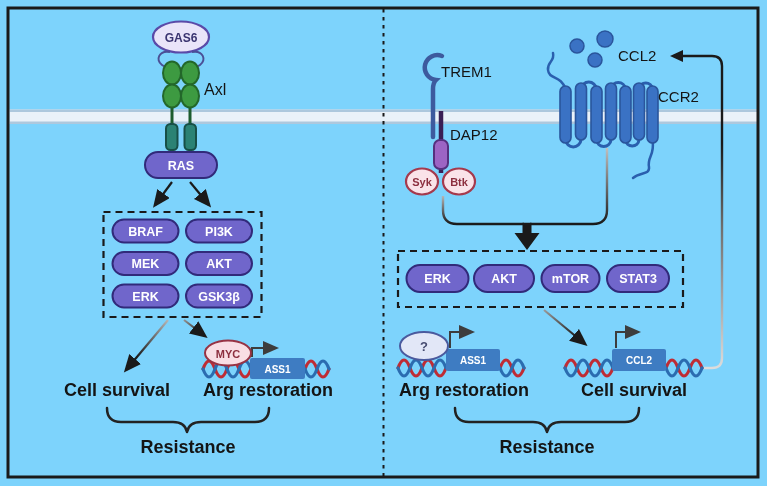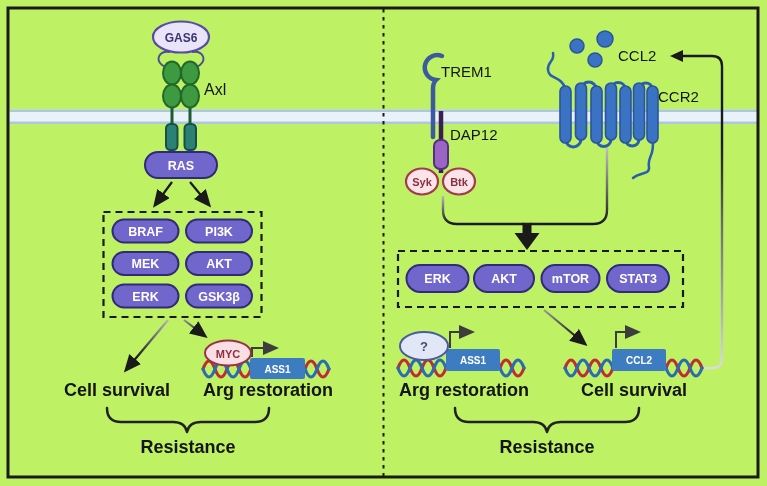--- a/index.html
+++ b/index.html
@@ -1,16 +1,16 @@
 <!DOCTYPE html>
 <html><head>
 <meta charset="utf-8">
 <style>
   html,body{margin:0;padding:0;background:#ffffff;}
-  .stage{position:relative;width:767px;height:486px;background:#bef264;overflow:hidden;
+  .stage{position:relative;width:767px;height:486px;background:#7dd3fc;overflow:hidden;
          font-family:"Liberation Sans",sans-serif;}
   svg{position:absolute;left:0;top:0;}
   text{font-family:"Liberation Sans",sans-serif;}
   .t-mid{text-anchor:middle;}
   .pill-shape{fill:#7066cb;stroke:#312a7a;stroke-width:2;}
   .pill-label{font-size:12.5px;font-weight:600;fill:#ffffff;}
   .black-label{font-size:15px;font-weight:500;fill:#141414;}
   .axl-label{font-size:16px;font-weight:500;fill:#141414;}
   .bold-label{font-size:18px;font-weight:700;fill:#141414;}
   .tiny-white{font-size:10px;font-weight:600;fill:#ffffff;}

